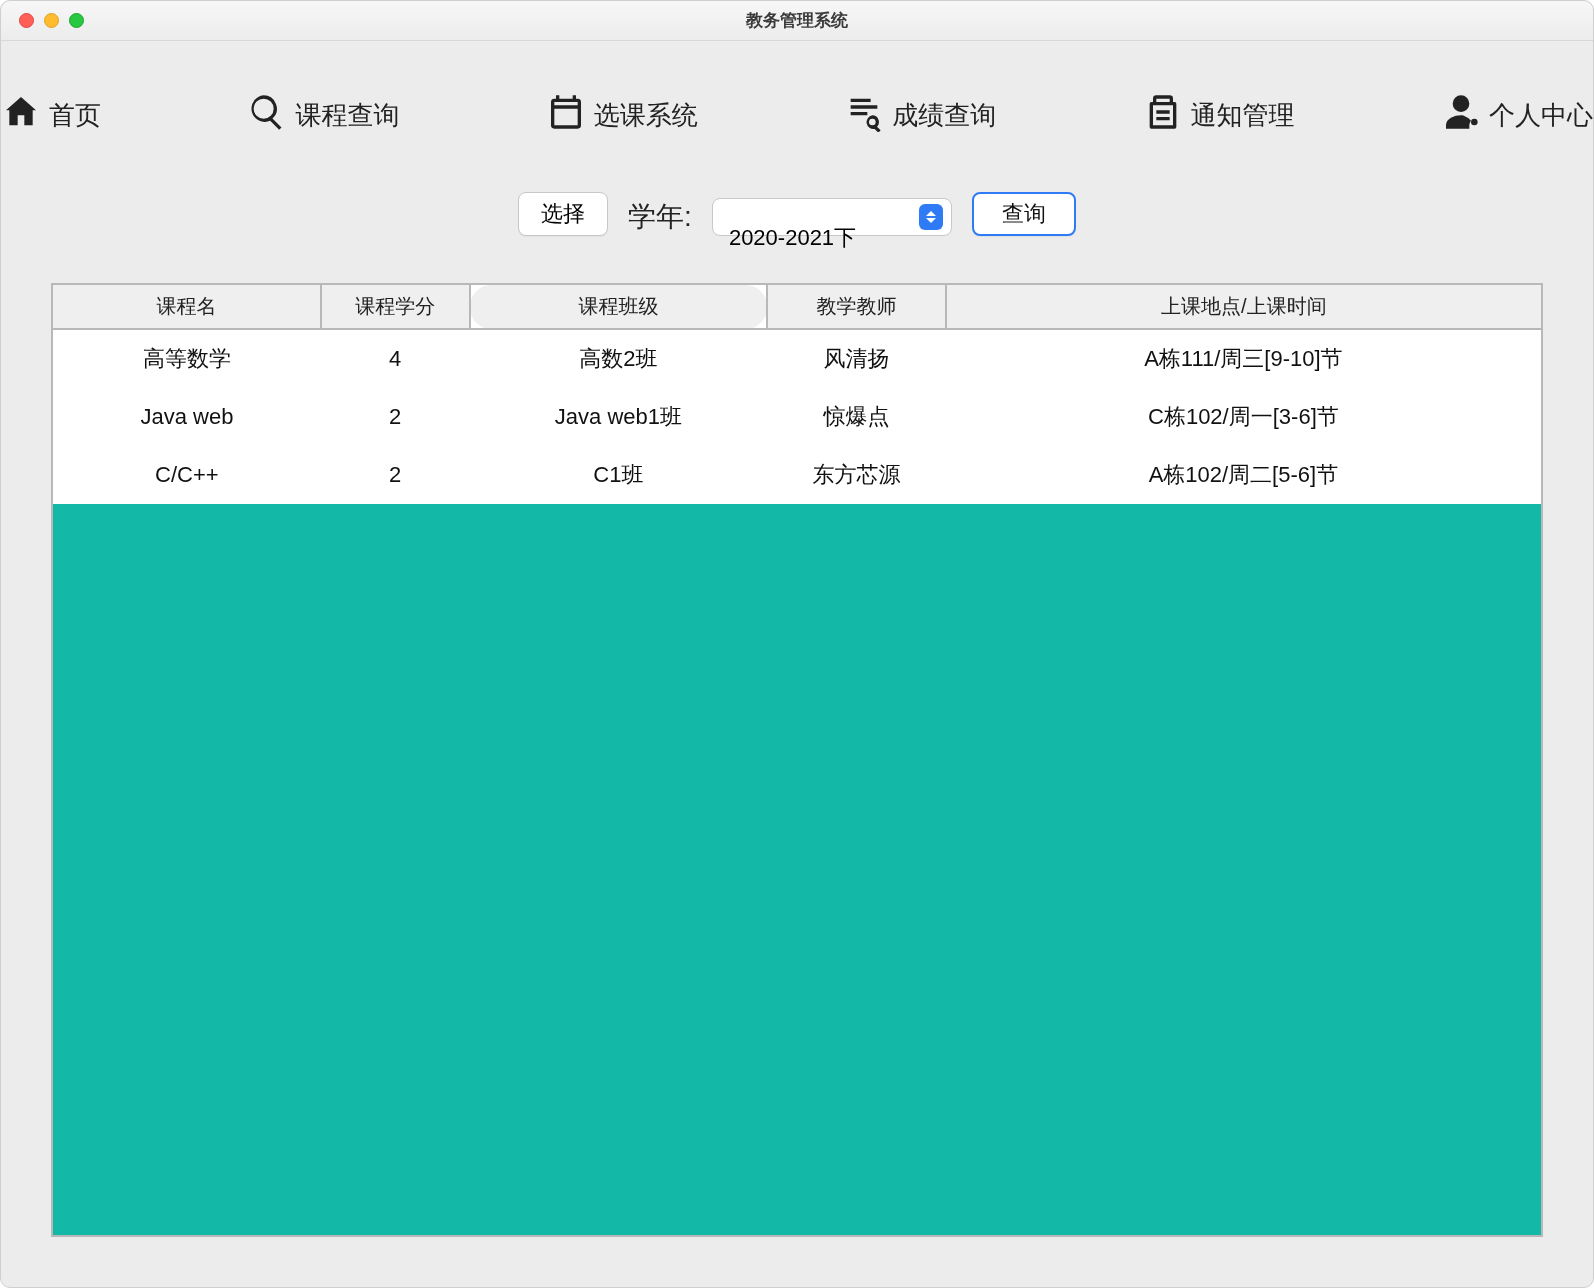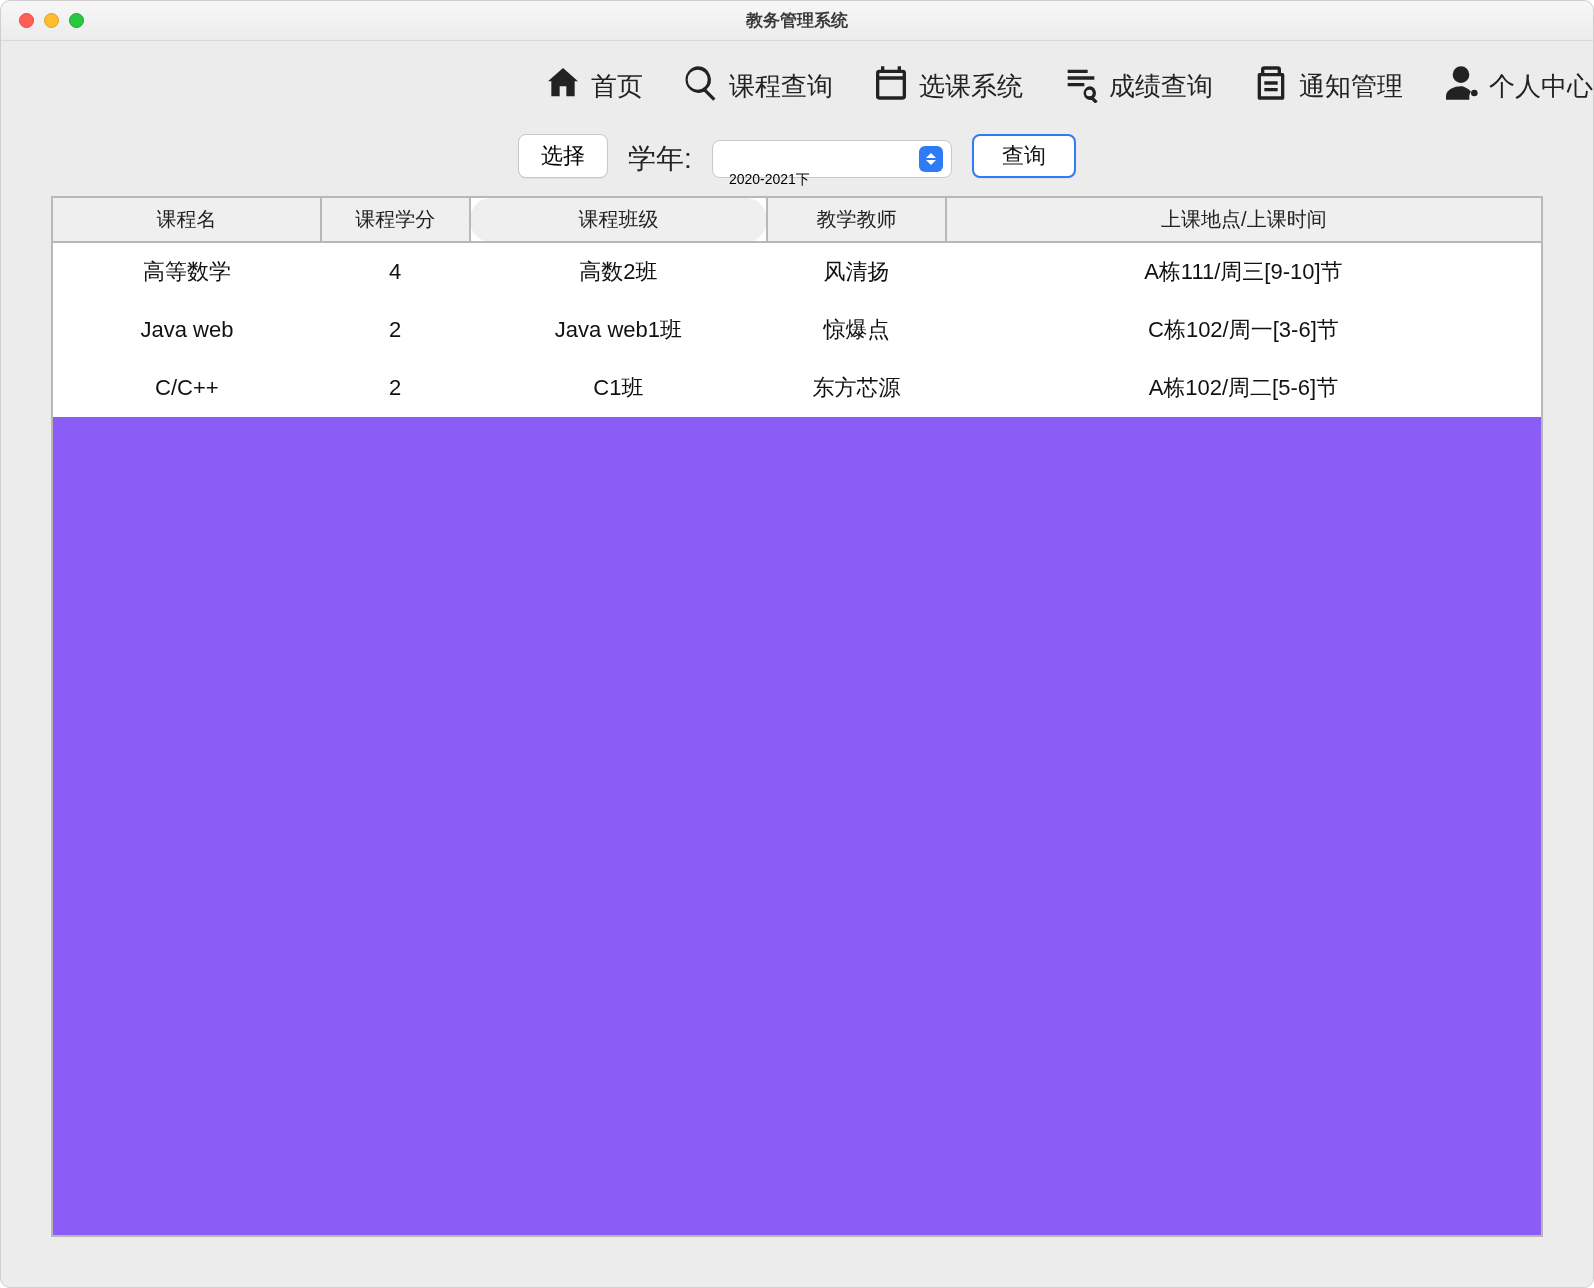--- a/index.html
+++ b/index.html
@@ -11,20 +11,21 @@
     overflow: hidden;
   }
   .window {
     width: 100%;
     height: 100%;
     background: #ececec;
     border: 1px solid #cfcfcf;
     border-radius: 10px;
     display: flex;
     flex-direction: column;
+    gap: 29px;
   }
   .titlebar {
     height: 40px;
     display: flex;
     align-items: center;
     border-bottom: 1px solid #d8d8d8;
     position: relative;
     background: linear-gradient(#f7f7f7,#ececec);
     border-radius: 10px 10px 0 0;
   }
@@ -43,24 +44,23 @@
     position: absolute;
     left: 0; right: 0;
     text-align: center;
     font-weight: 600;
     font-size: 17px;
     color: #3a3a3a;
     pointer-events: none;
   }
   .toolbar {
     display: flex;
-    justify-content: flex-end;
+    justify-content: space-between;
     gap: 38px;
     padding: 22px 0 14px 0;
-    margin-left: 40px;
   }
   .tool-item {
     display: flex;
     align-items: center;
     gap: 8px;
     cursor: pointer;
     font-size: 26px;
     font-weight: 500;
     color: #222;
   }
@@ -96,21 +96,21 @@
     align-items: center;
     background: #fff;
     border: 1px solid #c8c8c8;
     border-radius: 8px;
     height: 38px;
     padding: 0 8px 0 16px;
     min-width: 240px;
     cursor: pointer;
   }
   .select-text {
-    font-size: 14px;
+    font-size: 22px;
     flex: 1;
     margin-top: 41px;
   }
   .select-stepper {
     width: 24px; height: 26px;
     background: #2f7bf6;
     border-radius: 6px;
     display: flex;
     flex-direction: column;
     align-items: center;
@@ -121,21 +121,21 @@
     content:"";
     width:0;height:0;
     border-left:5px solid transparent;
     border-right:5px solid transparent;
   }
   .select-stepper::before { border-bottom:5px solid #fff; }
   .select-stepper::after { border-top:5px solid #fff; }
   .table-area {
     flex: 1;
     margin: 0 50px 50px 50px;
-    background: #8b5cf6;
+    background: #14b8a6;
     border: 2px solid #b8b8b8;
   }
   table {
     width: 100%;
     border-collapse: collapse;
     background: #fff;
   }
   thead th {
     background: #efefef;
     font-weight: 400;

